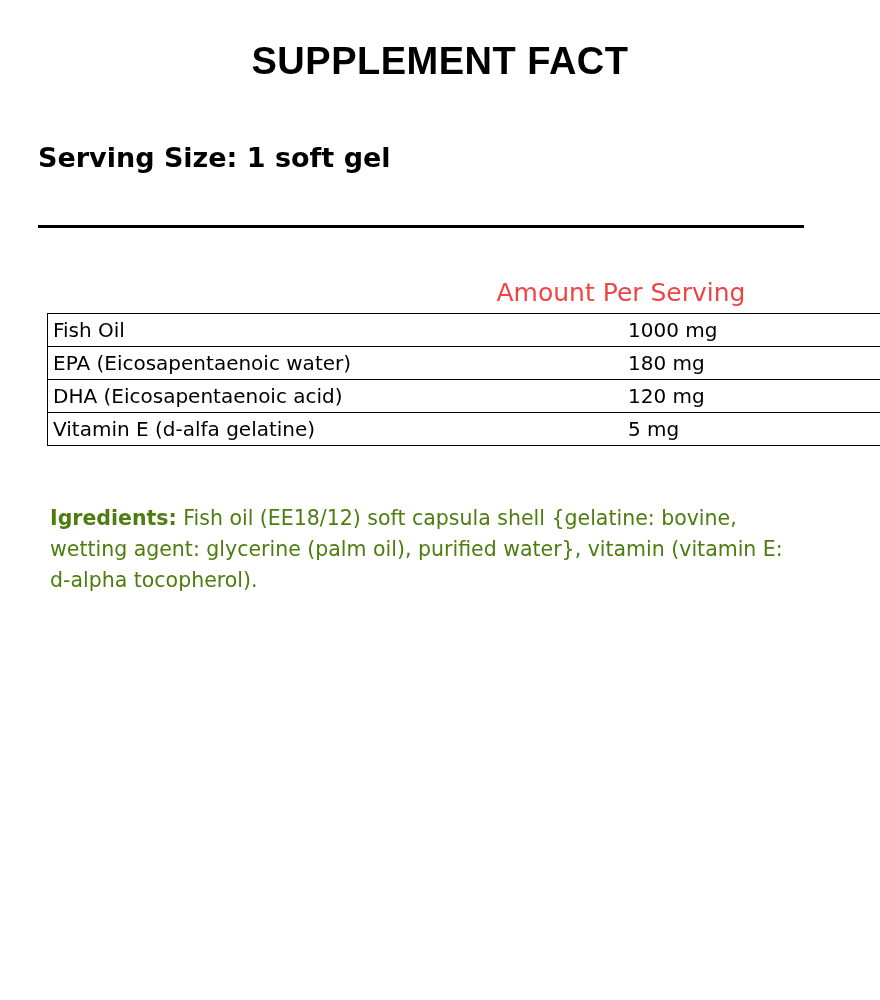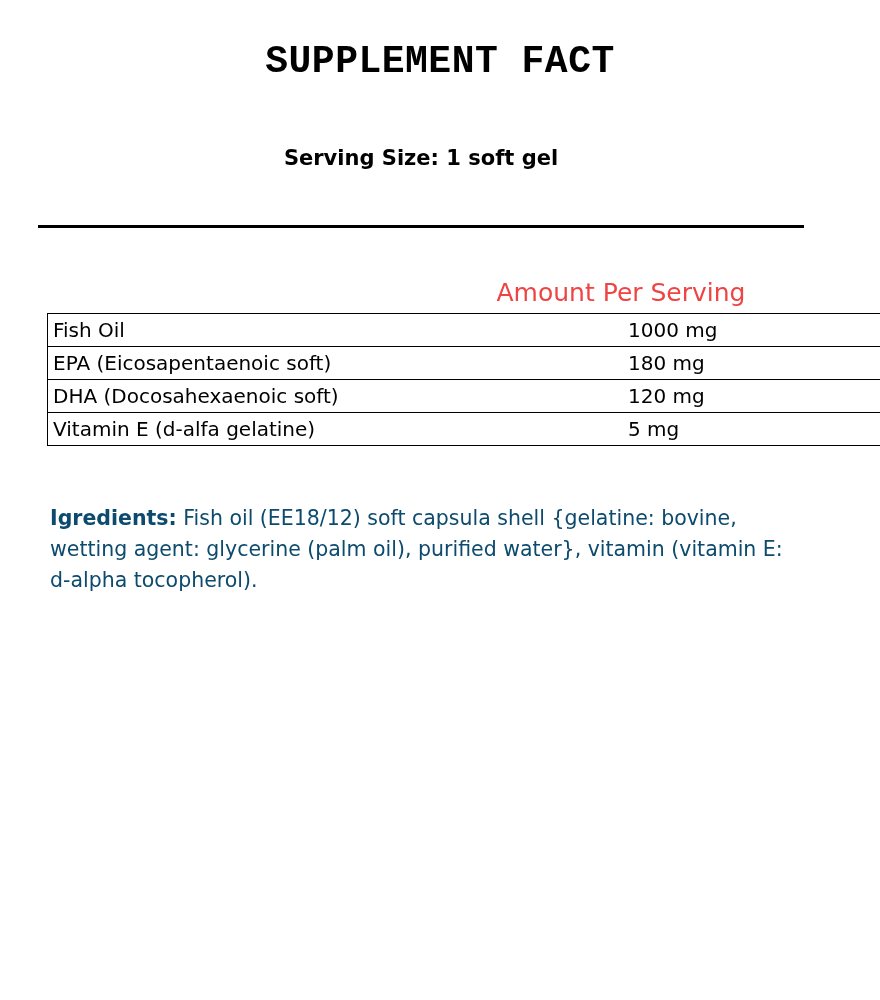--- a/index.html
+++ b/index.html
@@ -21,34 +21,33 @@
     height: 1000px;
     box-sizing: border-box;
   }
   .title {
     text-align: center;
     font-size: 38px;
     font-weight: 800;
     letter-spacing: 0.5px;
     margin: 0;
     padding-top: 40px;
-    font-family: Liberation Mono, monospace;
+    font-family: Liberation Sans, sans-serif;
   }
   .serving-block {
     position: absolute;
     left: 38px;
     top: 142px;
     width: 766px;
   }
   .serving-line {
-    font-size: 21px;
+    font-size: 27px;
     font-weight: 700;
     line-height: 32px;
     white-space: nowrap;
-    text-align: center;
   }
   .rule {
     position: absolute;
     left: 38px;
     top: 225px;
     width: 766px;
     height: 3px;
     background: #000000;
   }
   .amount-header {
@@ -90,21 +89,21 @@
     padding-left: 105px;
   }
   .row-2 td.amount { padding-left: 105px; }
   .ingredients {
     position: absolute;
     left: 50px;
     top: 482px;
     width: 740px;
     font-size: 20.5px;
     line-height: 31px;
-    color: #0c4a6e;
+    color: #4d7c0f;
   }
   .ingredients b {
     font-weight: 700;
   }
 </style>
 </head>
 <body>
 
 <div class="page">
 
@@ -118,25 +117,25 @@
 
   <div class="amount-header">Amount Per Serving</div>
 
   <table class="facts-table">
     <tbody>
       <tr class="row-1">
         <td class="nutrient">Fish Oil</td>
         <td class="amount">1000 mg</td>
       </tr>
       <tr class="row-2">
-        <td class="nutrient">EPA (Eicosapentaenoic soft)</td>
+        <td class="nutrient">EPA (Eicosapentaenoic water)</td>
         <td class="amount">180 mg</td>
       </tr>
       <tr class="row-3">
-        <td class="nutrient">DHA (Docosahexaenoic soft)</td>
+        <td class="nutrient">DHA (Eicosapentaenoic acid)</td>
         <td class="amount">120 mg</td>
       </tr>
       <tr class="row-4">
         <td class="nutrient">Vitamin E (d-alfa gelatine)</td>
         <td class="amount">5 mg</td>
       </tr>
     </tbody>
   </table>
 
   <p class="ingredients"><b>Igredients:</b><span> Fish oil (EE18/12) soft capsula shell {gelatine: bovine, wetting agent: glycerine (palm oil), purified water}, vitamin (vitamin E: d-alpha tocopherol).</span></p>

